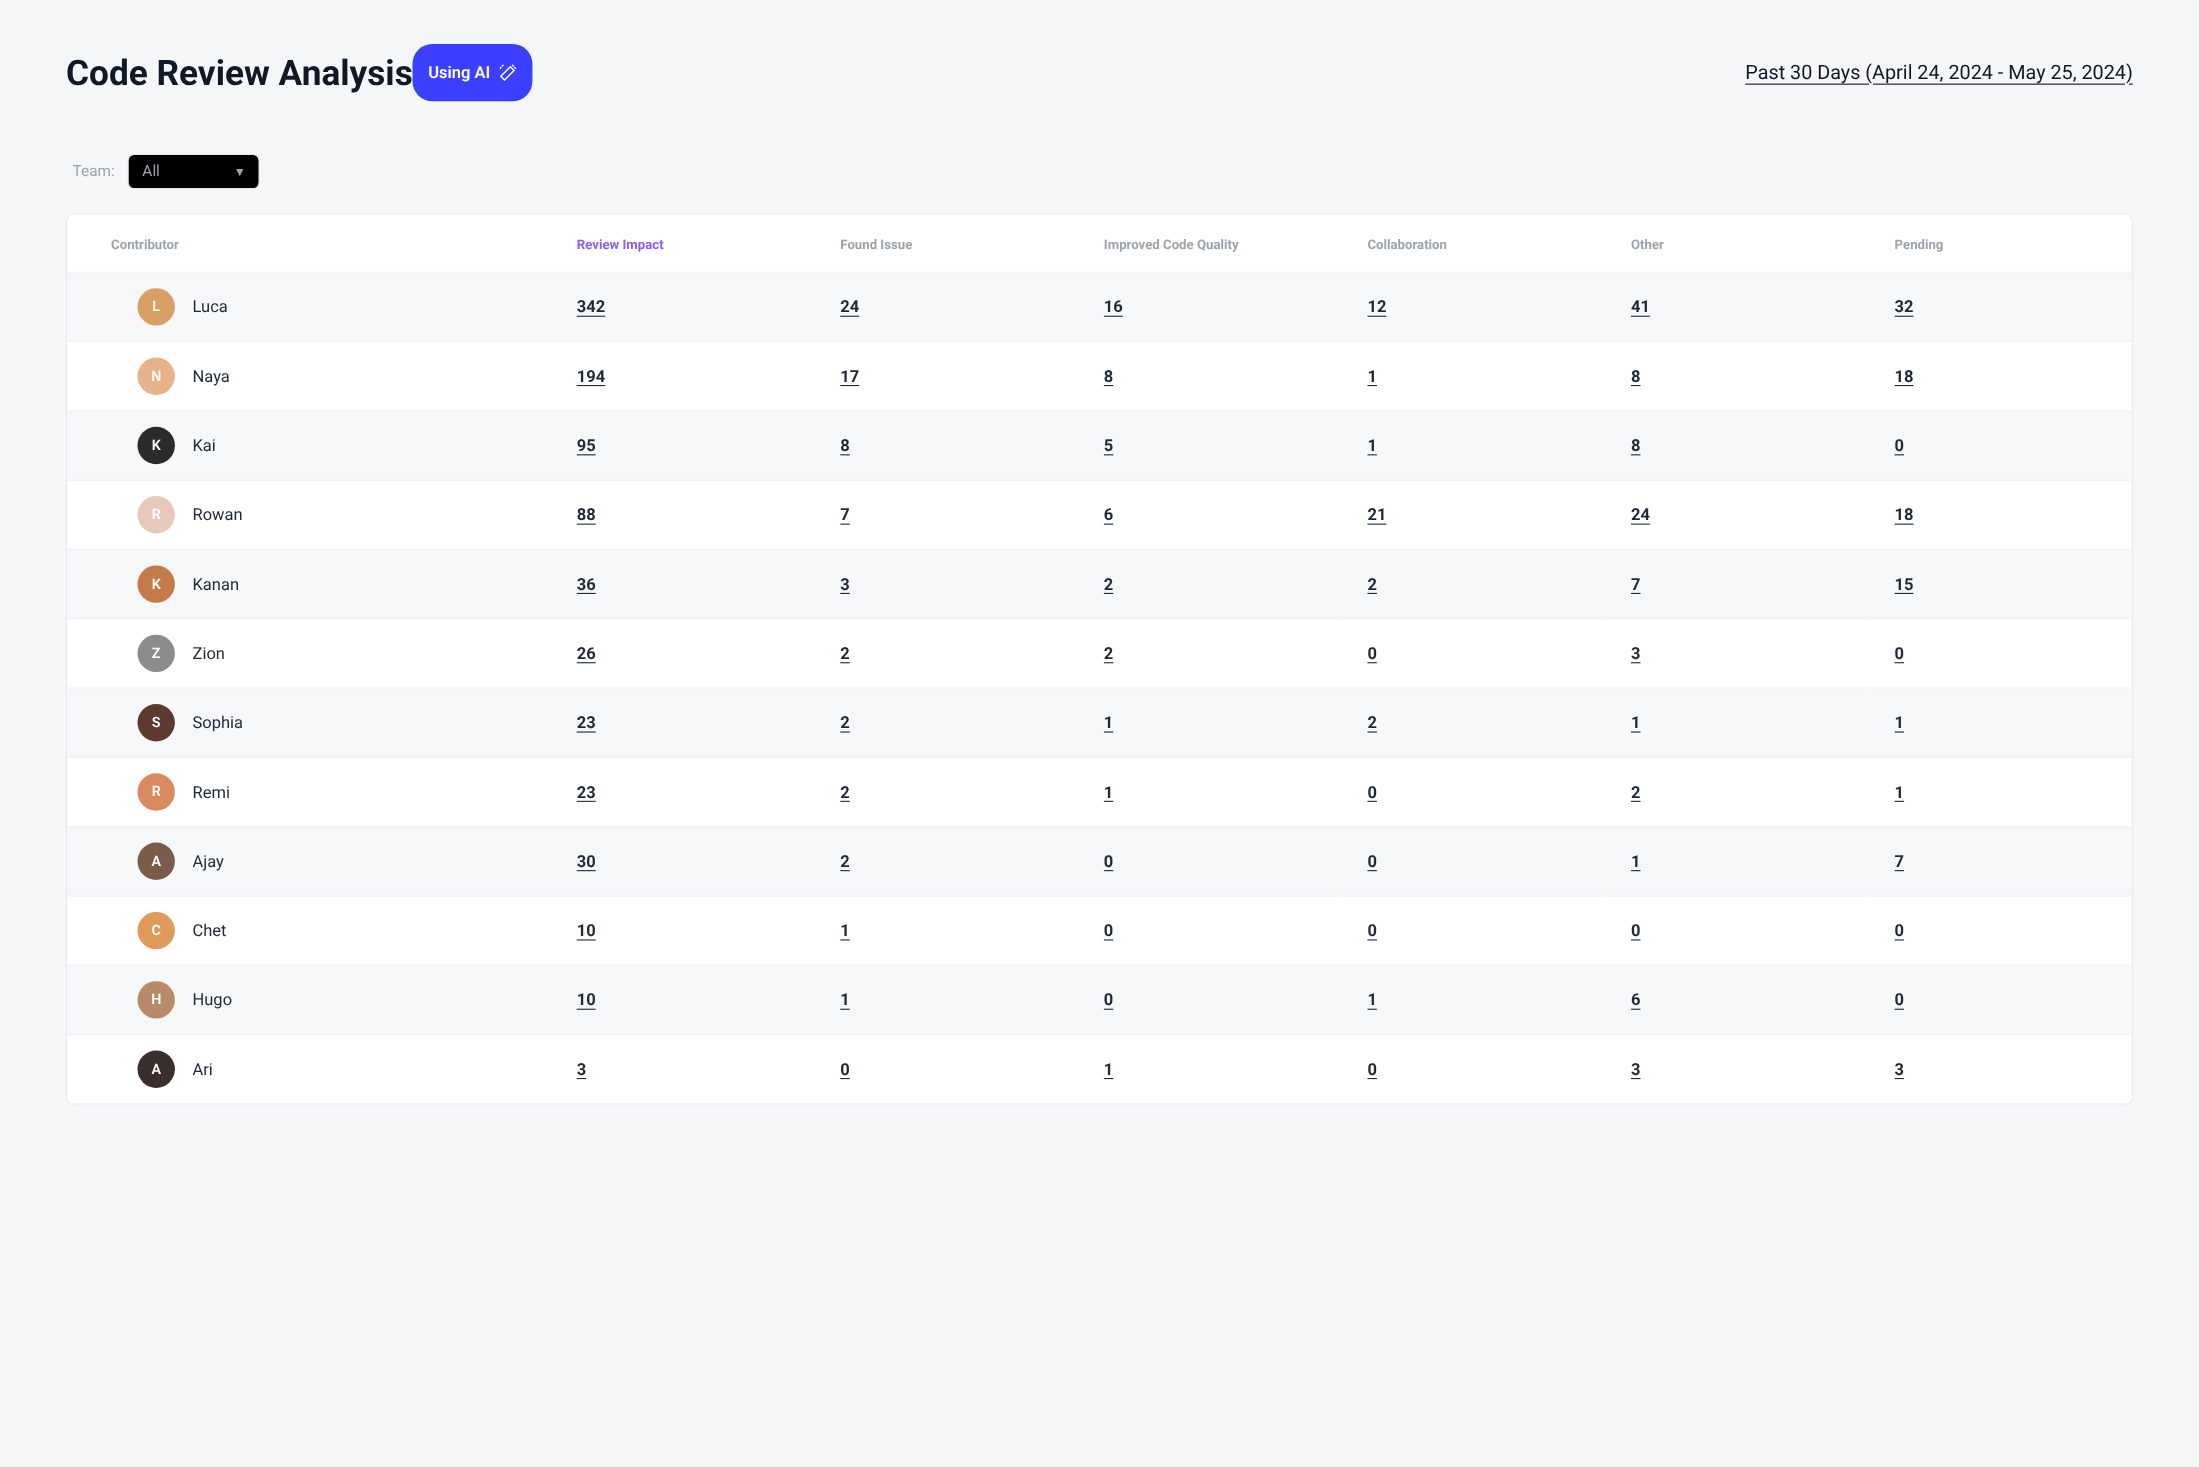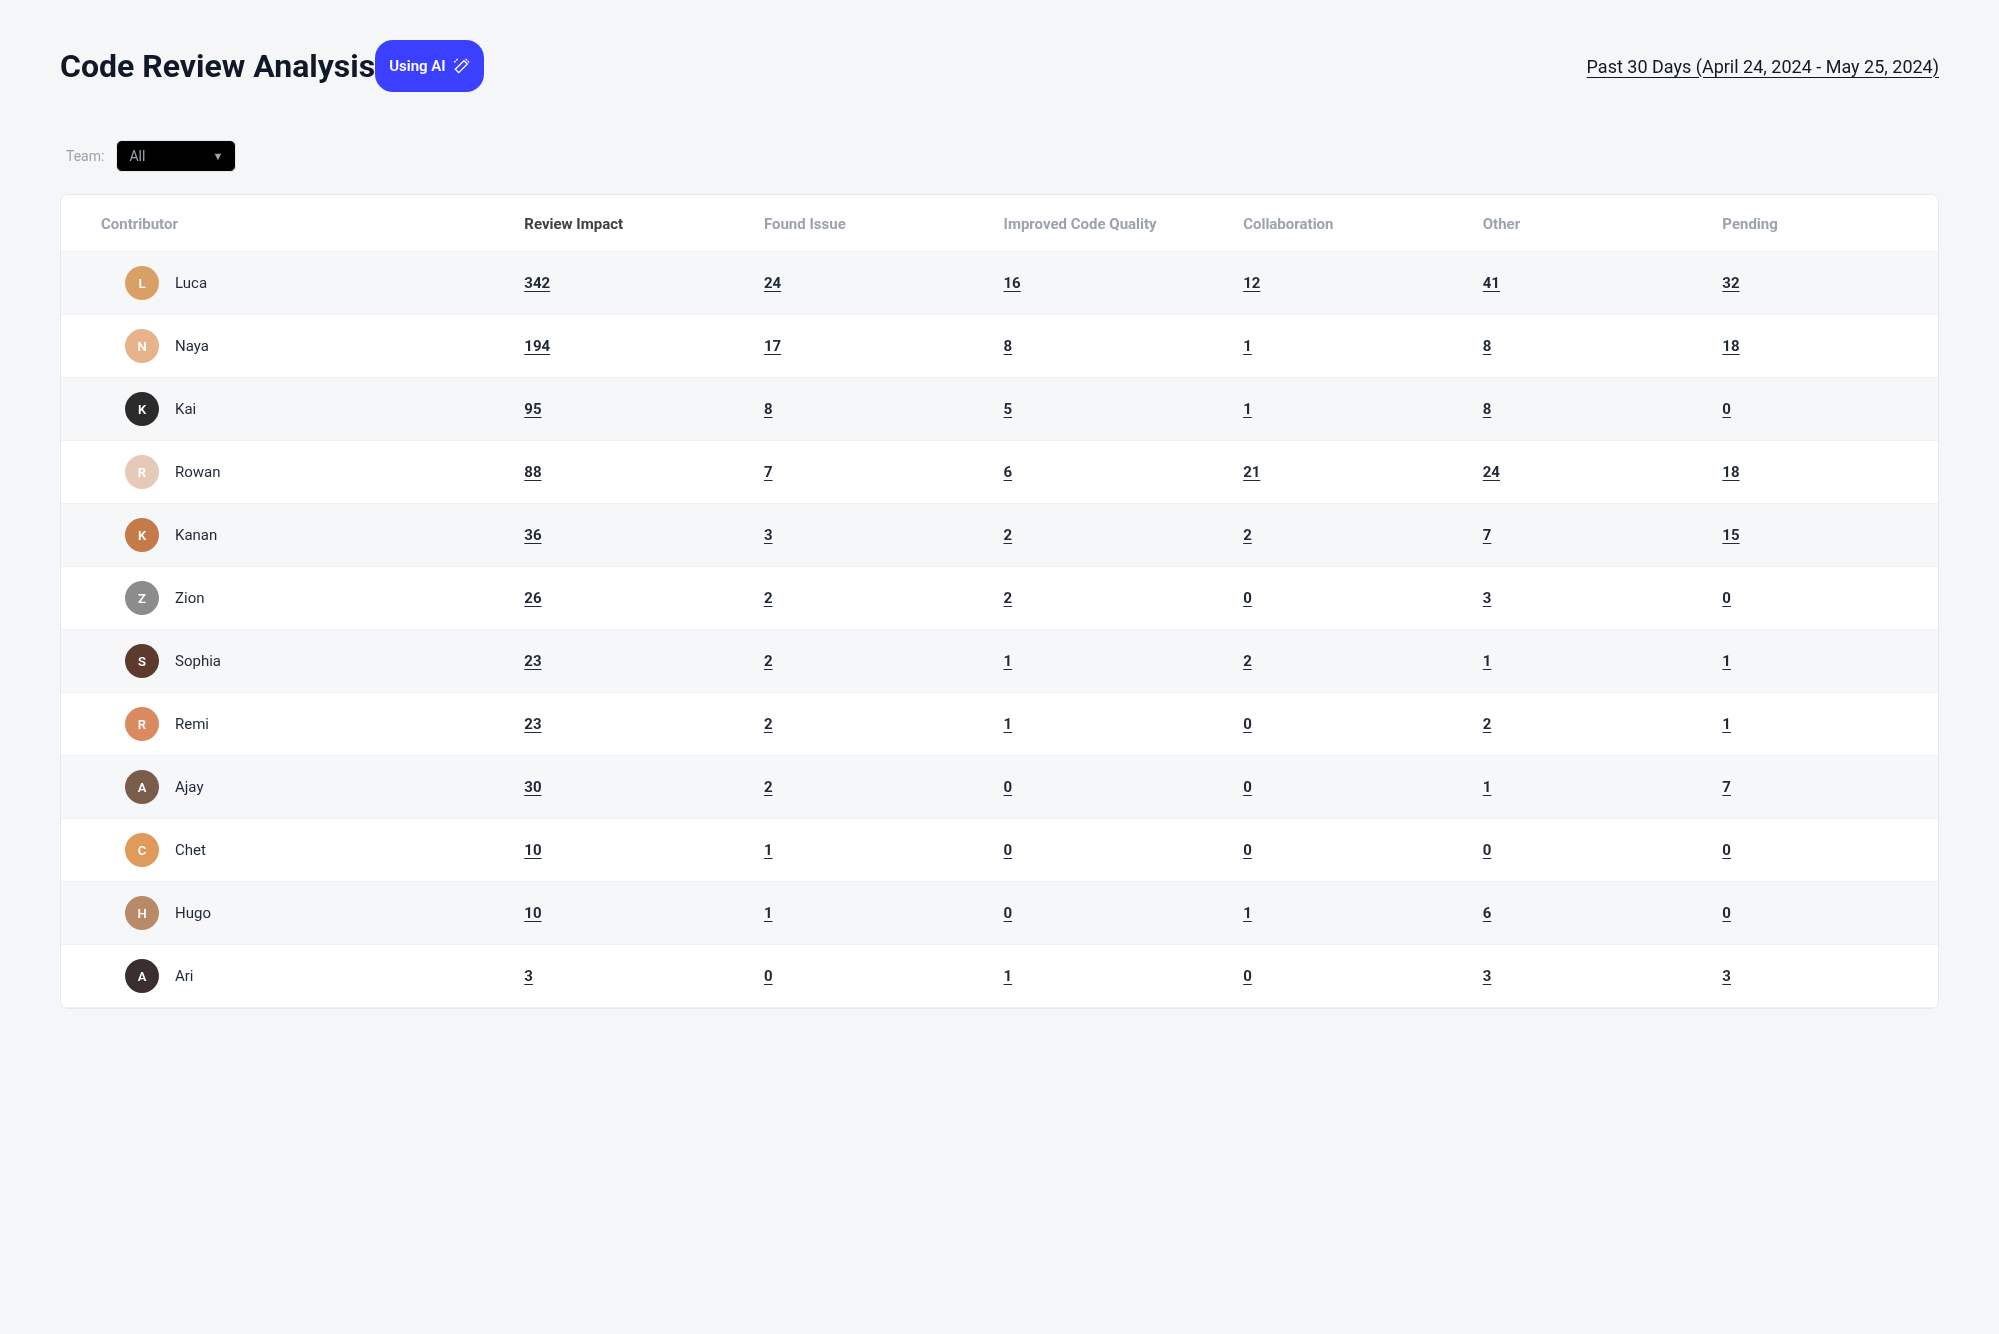--- a/index.html
+++ b/index.html
@@ -78,29 +78,29 @@
     border: 1px solid #e5e7eb;
     border-radius: 8px;
     overflow: hidden;
   }
   table {
     width: 100%;
     border-collapse: collapse;
   }
   thead th {
     text-align: left;
-    font-size: 15px;
+    font-size: 12px;
     font-weight: 700;
     color: #9ca3af;
     padding: 20px 24px 18px;
     border-bottom: 1px solid #eef0f3;
     background: #fff;
   }
   thead th.active {
-    color: #404040;
+    color: #8b5cf6;
   }
   tbody tr {
     border-bottom: 1px solid #eef0f3;
   }
   tbody tr:nth-child(odd) {
     background: #f6f7f9;
   }
   tbody tr:nth-child(even) {
     background: #fff;
   }

